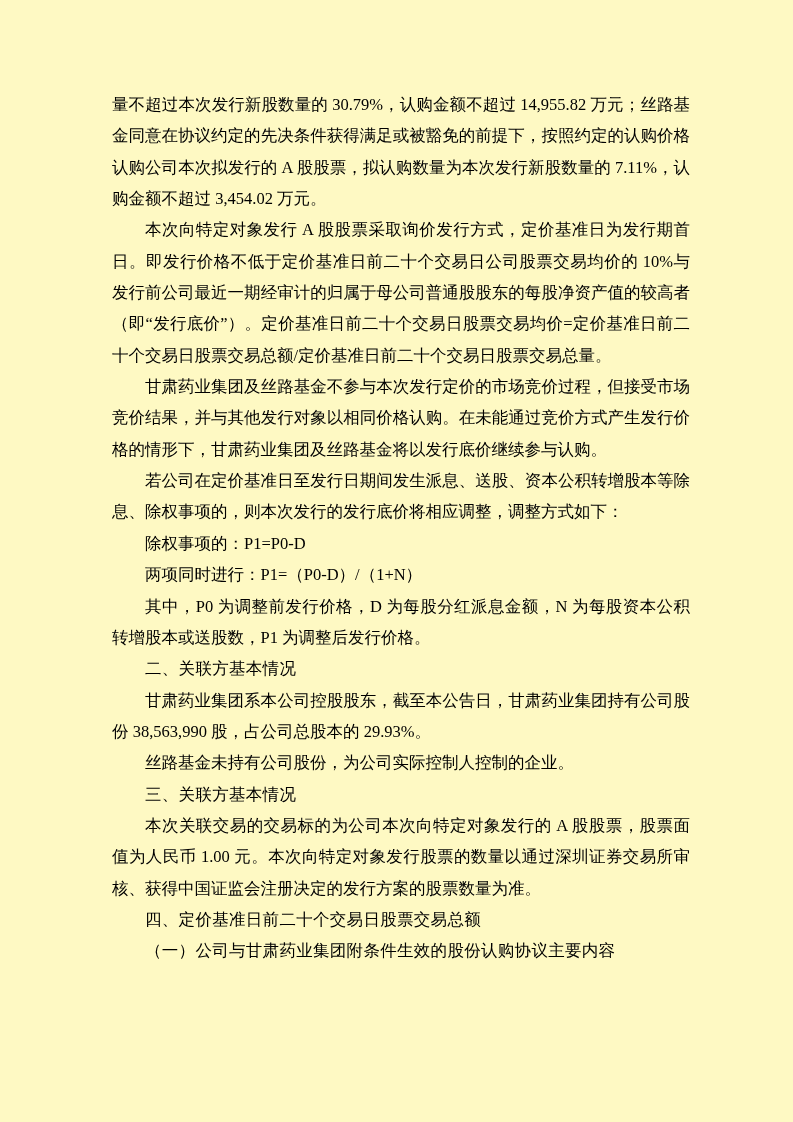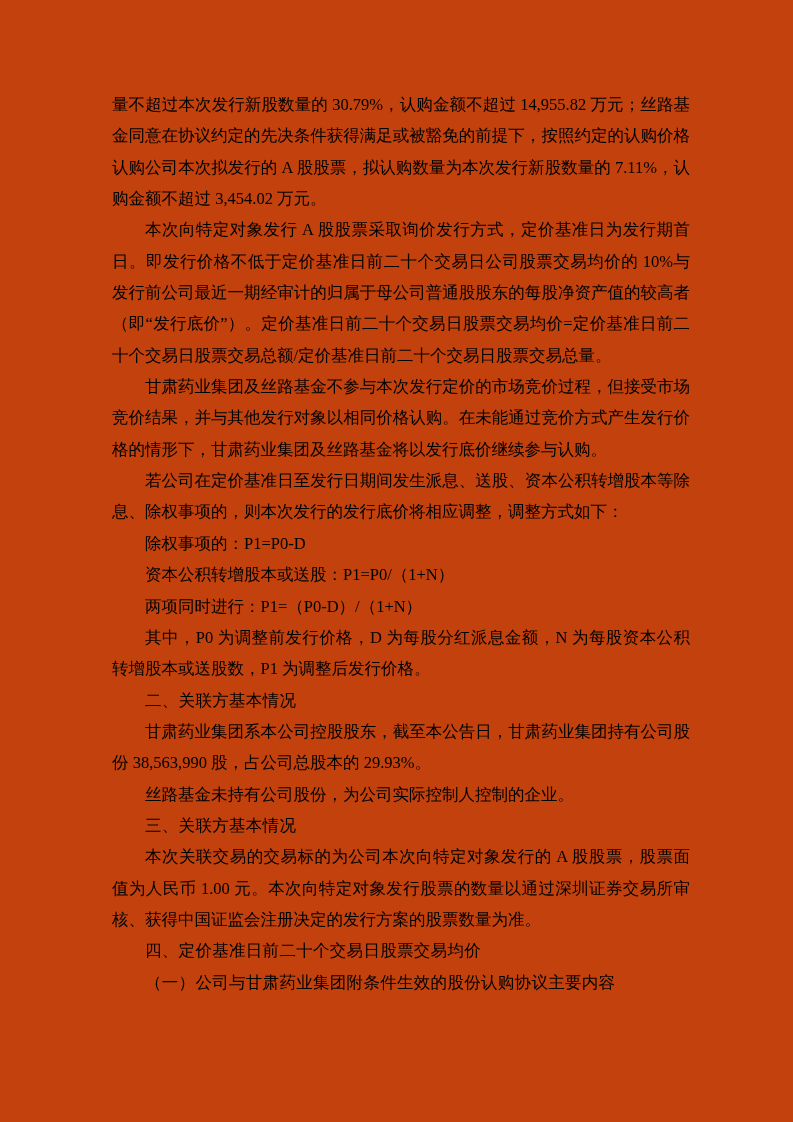--- a/index.html
+++ b/index.html
@@ -6,21 +6,21 @@
   html, body {
     margin: 0;
     padding: 0;
     background: #e8e8e8;
   }
   .page {
     position: relative;
     width: 793px;
     height: 1122px;
     margin: 0 auto;
-    background: #c2410c;
+    background: #fef9c3;
     overflow: hidden;
     font-family: "Liberation Serif", "DejaVu Serif", serif;
   }
   .content {
     position: absolute;
     left: 112px;
     top: 89px;
     width: 578px;
     color: #000000;
     font-size: 16.5px;
@@ -61,34 +61,33 @@
     <p class="para no-indent">量不超过本次发行新股数量的 30.79%，认购金额不超过 14,955.82 万元；丝路基金同意在协议约定的先决条件获得满足或被豁免的前提下，按照约定的认购价格认购公司本次拟发行的 A 股股票，拟认购数量为本次发行新股数量的 7.11%，认购金额不超过 3,454.02 万元。</p>
 
     <p class="para">本次向特定对象发行 A 股股票采取询价发行方式，定价基准日为发行期首日。即发行价格不低于定价基准日前二十个交易日公司股票交易均价的 10%与发行前公司最近一期经审计的归属于母公司普通股股东的每股净资产值的较高者（即“发行底价”）。定价基准日前二十个交易日股票交易均价=定价基准日前二十个交易日股票交易总额/定价基准日前二十个交易日股票交易总量。</p>
 
     <p class="para">甘肃药业集团及丝路基金不参与本次发行定价的市场竞价过程，但接受市场竞价结果，并与其他发行对象以相同价格认购。在未能通过竞价方式产生发行价格的情形下，甘肃药业集团及丝路基金将以发行底价继续参与认购。</p>
 
     <p class="para">若公司在定价基准日至发行日期间发生派息、送股、资本公积转增股本等除息、除权事项的，则本次发行的发行底价将相应调整，调整方式如下：</p>
 
     <p class="formula">除权事项的：P1=P0-D</p>
 
-    <p class="formula">资本公积转增股本或送股：P1=P0/（1+N）</p>
 
     <p class="formula">两项同时进行：P1=（P0-D）/（1+N）</p>
 
     <p class="para">其中，P0 为调整前发行价格，D 为每股分红派息金额，N 为每股资本公积转增股本或送股数，P1 为调整后发行价格。</p>
 
     <h2 class="heading">二、关联方基本情况</h2>
 
     <p class="para">甘肃药业集团系本公司控股股东，截至本公告日，甘肃药业集团持有公司股份 38,563,990 股，占公司总股本的 29.93%。</p>
 
     <p class="para">丝路基金未持有公司股份，为公司实际控制人控制的企业。</p>
 
     <h2 class="heading">三、关联方基本情况</h2>
 
     <p class="para">本次关联交易的交易标的为公司本次向特定对象发行的 A 股股票，股票面值为人民币 1.00 元。本次向特定对象发行股票的数量以通过深圳证券交易所审核、获得中国证监会注册决定的发行方案的股票数量为准。</p>
 
-    <h2 class="heading">四、定价基准日前二十个交易日股票交易均价</h2>
+    <h2 class="heading">四、定价基准日前二十个交易日股票交易总额</h2>
 
     <h3 class="heading">（一）公司与甘肃药业集团附条件生效的股份认购协议主要内容</h3>
 
   </div>
 </div>
 
 </body></html>

